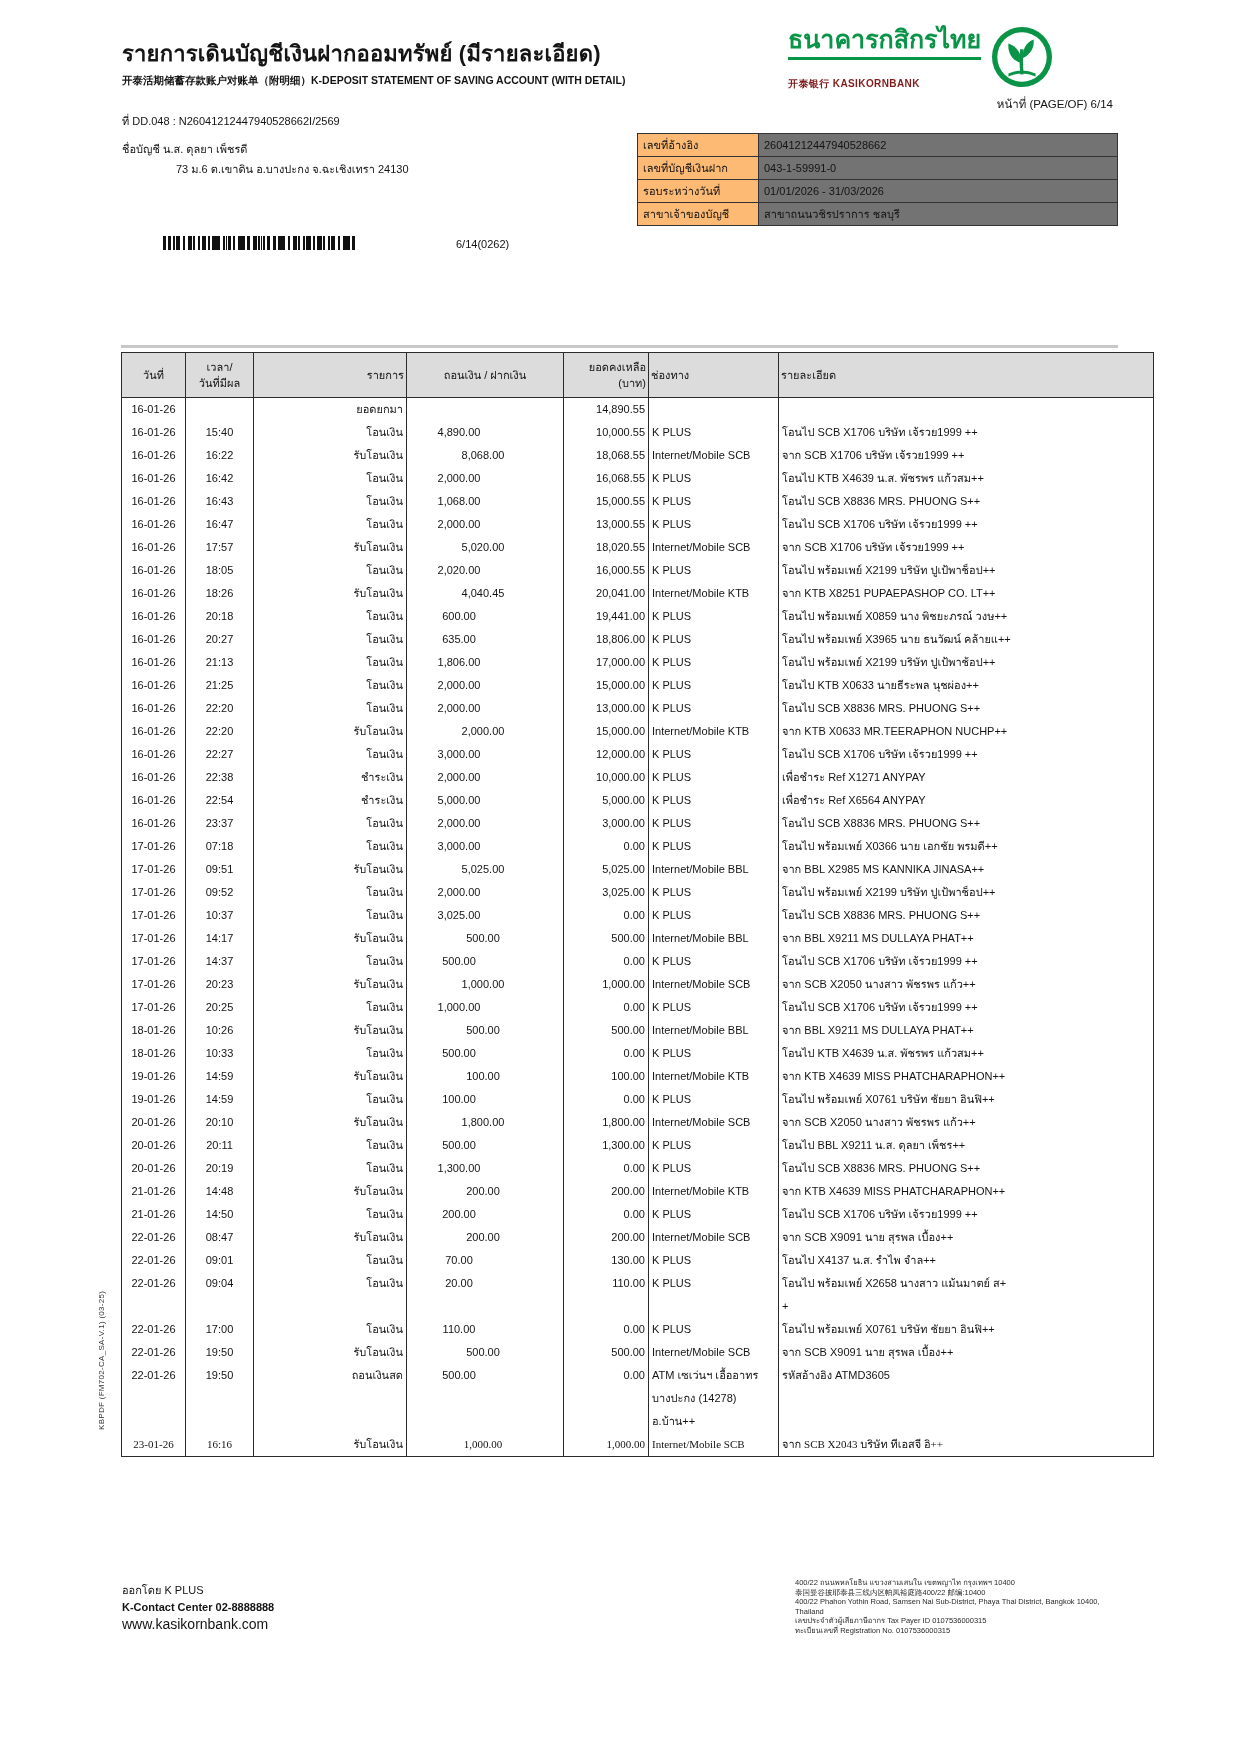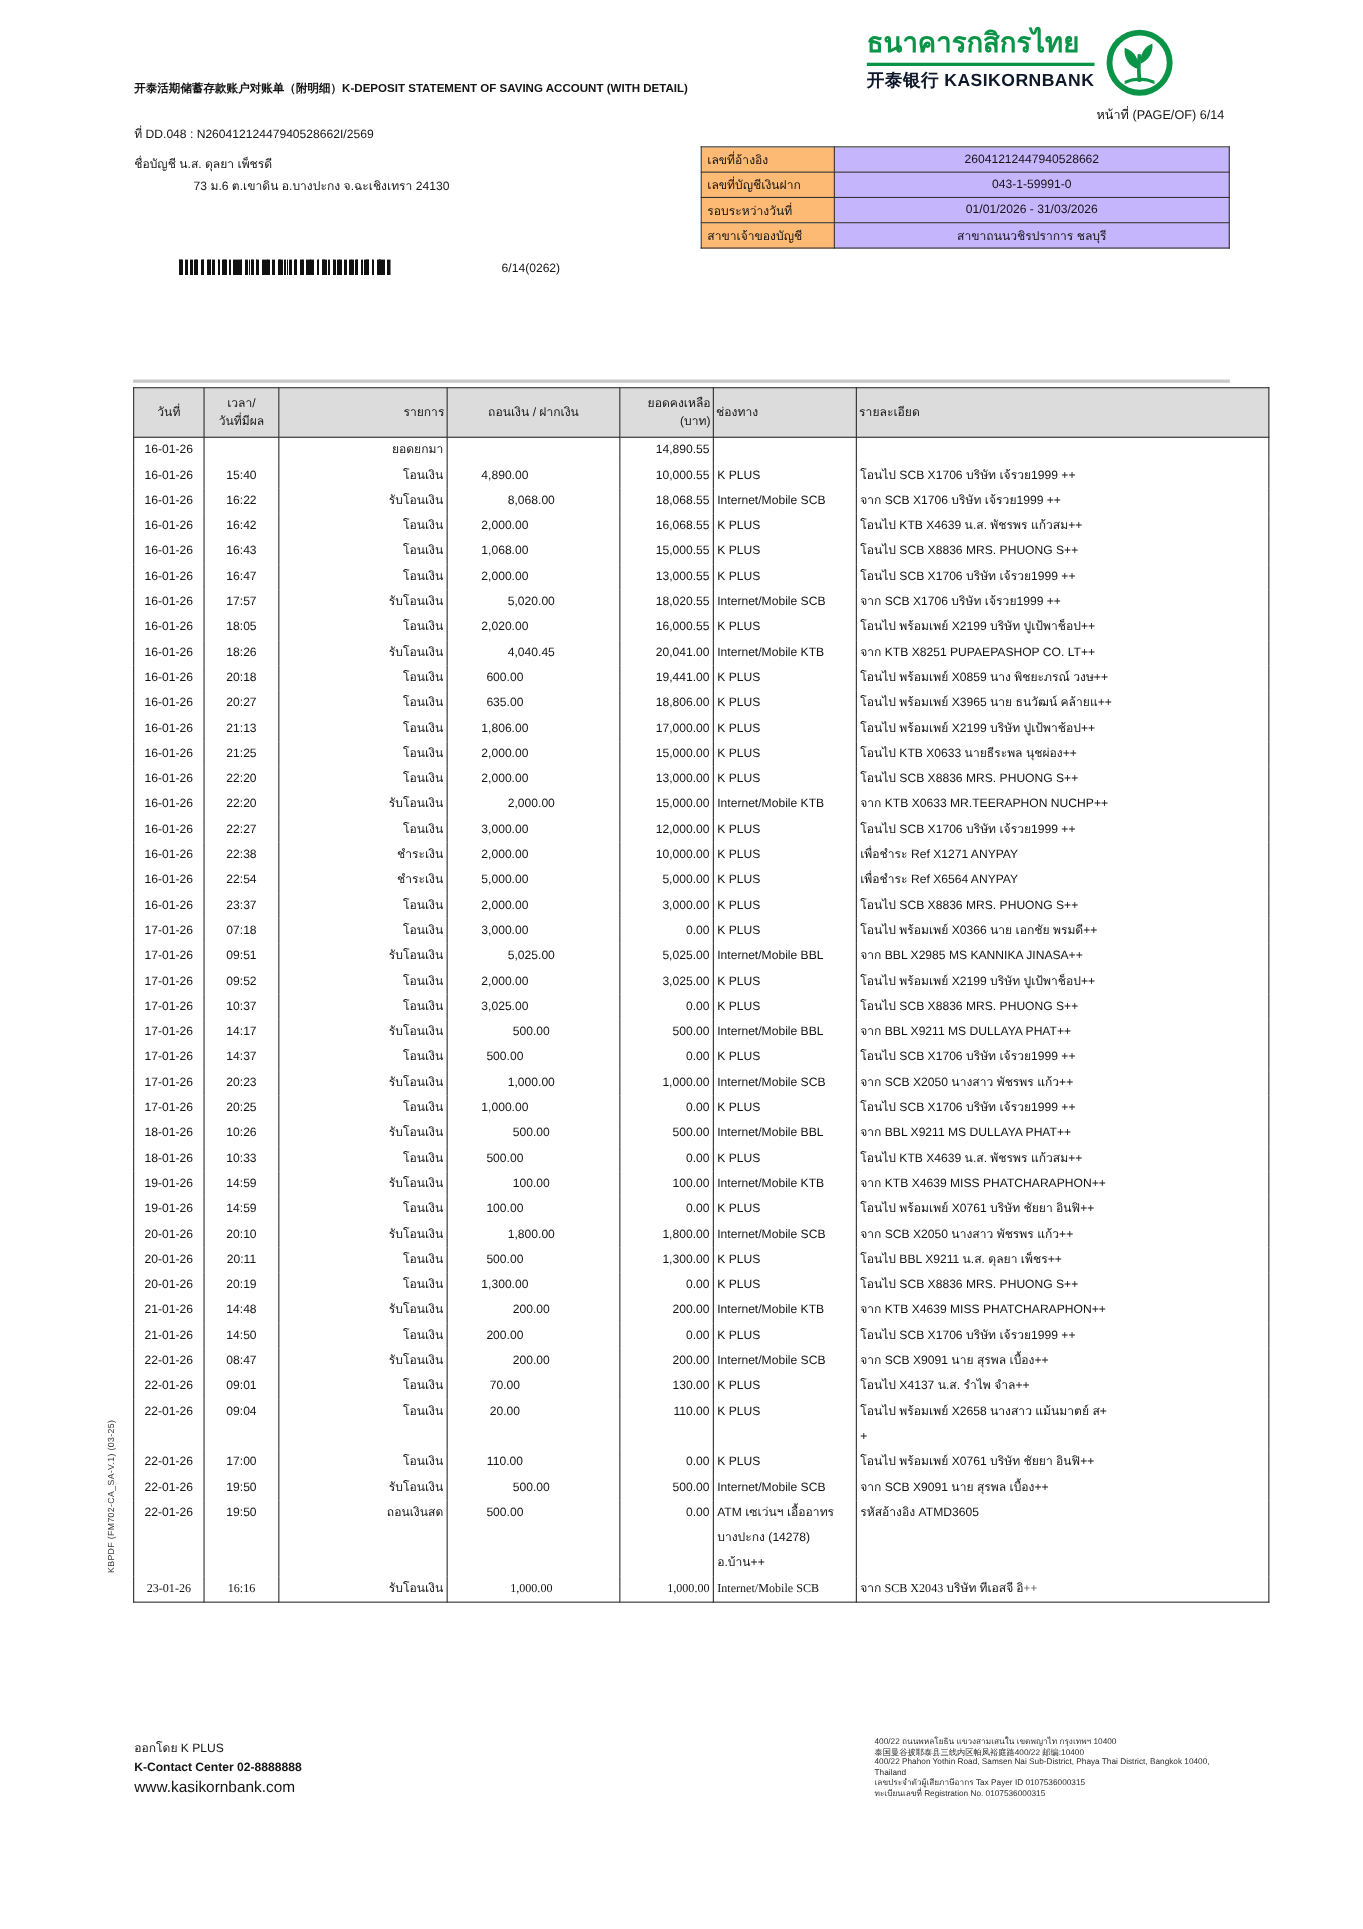--- a/index.html
+++ b/index.html
@@ -7,30 +7,30 @@
     position:relative; width:1239px; height:1754px; margin:0 auto;
     background:#ffffff; font-family:"Liberation Sans", sans-serif; color:#141414;
     overflow:hidden;
   }
   
   .title    { position:absolute; left:122px; top:36px;  font-size:22px; font-weight:bold; letter-spacing:.2px; }
   .subtitle { position:absolute; left:122px; top:74px;  font-size:10.5px; font-weight:bold; }
   .logo     { position:absolute; left:788px; top:26px; display:flex; align-items:flex-start; gap:10px; }
   .logo-txt { display:flex; flex-direction:column; }
   .logo-th  { color:#0a9447; font-size:25px; font-weight:bold; border-bottom:3px solid #0a9447; padding-bottom:3px; line-height:1.1; }
-  .logo-sub { color:#0f172a; font-size:16px; font-weight:bold; margin-top:3px; letter-spacing:.4px; }
+  .logo-sub { color:#7f1d1d; font-size:10px; font-weight:bold; margin-top:17px; letter-spacing:.4px; }
   .page-of  { position:absolute; right:126px; top:95px; font-size:11.5px; }
   .doc-no   { position:absolute; left:122px; top:112px; font-size:11px; }
   .acct-line{ position:absolute; left:122px; top:140px; font-size:11px; }
   .acct-addr{ position:absolute; left:176px; top:160px; font-size:11px; }
   
   .info-table { position:absolute; left:637px; top:133px; border-collapse:collapse; font-size:11px; }
   .info-table td { border:1px solid #333; height:22px; padding:0 5px; }
   .info-label { background:#fdba74; width:110px; }
-  .info-value { width:348px; background:#c4b5fd;text-align:center; }
+  .info-value { width:348px; background:#737373; }
   
   .barcode { position:absolute; left:163px; top:236px; width:192px; height:14px; background-color:#fff;
     background-image:
       repeating-linear-gradient(90deg,#111 0 2px,rgba(0,0,0,0) 2px 5px),
       repeating-linear-gradient(90deg,#111 0 1px,rgba(0,0,0,0) 1px 7px),
       repeating-linear-gradient(90deg,#111 0 3px,rgba(0,0,0,0) 3px 13px);
   }
   .barcode-label { position:absolute; left:456px; top:238px; font-size:11px; }
   
   .table-topline { position:absolute; left:121px; top:345px; width:997px; height:3px; background:#c8c8c8; }
@@ -62,20 +62,21 @@
   .side-label {
     position:absolute; left:97px; top:1430px; transform-origin:0 0; transform:rotate(-90deg);
     font-size:8px; color:#333; letter-spacing:.3px; white-space:nowrap;
   }
 </style>
 </head>
 <body>
 
 <div class="page">
 
+  <div class="title">รายการเดินบัญชีเงินฝากออมทรัพย์ (มีรายละเอียด)</div>
   <div class="subtitle">开泰活期储蓄存款账户对账单（附明细）K-DEPOSIT STATEMENT OF SAVING ACCOUNT (WITH DETAIL)</div>
 
   <div class="logo">
     <div class="logo-txt">
       <div class="logo-th">ธนาคารกสิกรไทย</div>
       <div class="logo-sub">开泰银行 KASIKORNBANK</div>
     </div>
     <span>
       <svg width="62" height="62" viewBox="0 0 64 64" aria-hidden="true">
         <circle cx="32" cy="32" r="31" fill="#0a9447"></circle>

